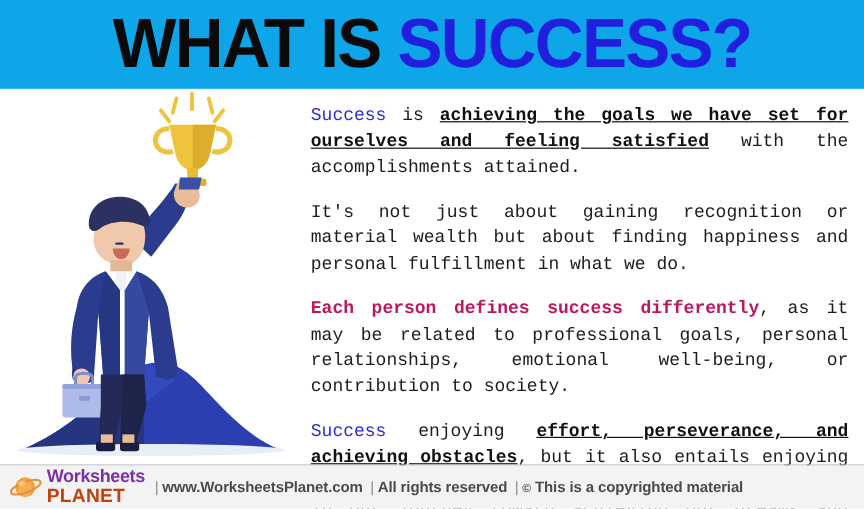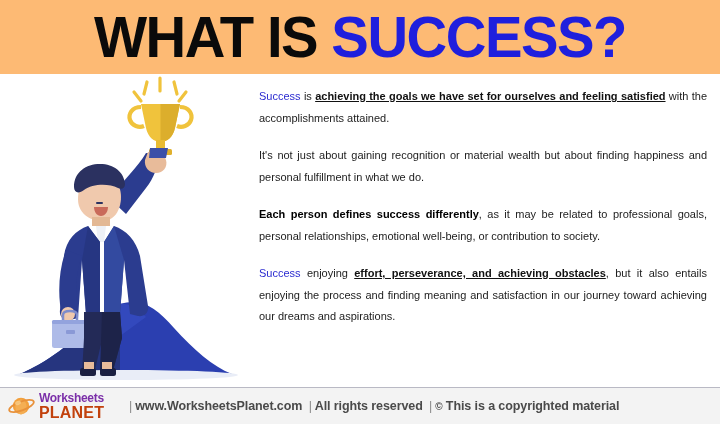--- a/index.html
+++ b/index.html
@@ -17,21 +17,21 @@
     width:720px; height:424px;
     background:#ffffff;
     overflow:hidden;
   }
 
   
   #header {
     position:absolute;
     left:0; top:0;
     width:720px; height:74px;
-    background:#fdba74;
+    background:#0ea5e9;
     overflow:hidden;
   }
   #header-title {
     position:absolute;
     left:50%;
     top:50%;
     transform:translate(-50%,-50%) scaleX(0.97);
     white-space:nowrap;
     font-family:"Liberation Sans", sans-serif;
     font-size:58px;
@@ -49,29 +49,30 @@
     width:240px; height:312px;
   }
 
   
   #body-copy {
     position:absolute;
     left:259px; top:86px;
     width:448px;
   }
   .para {
-    font-size:11px;
+    font-size:15px;
     line-height:21.5px;
     color:#1c1c1c;
     text-align:justify;
     margin-bottom:16px;
+    font-family:Liberation Mono, monospace;
   }
   .para:last-child { margin-bottom:0; }
   .para .hl       { color:#2b2bd0; }
-  .para .hl-b     { color:#000000; font-weight:bold; }
+  .para .hl-b     { color:#be185d; font-weight:bold; }
   .para .und      { text-decoration:underline; font-weight:bold; color:#111111; }
 
   
   #footer-rule {
     position:absolute;
     left:0; top:387px;
     width:720px; height:1px;
     background:#b9b9c4;
   }
   #footer {
@@ -89,21 +90,21 @@
     flex:0 0 auto;
     display:flex;
     align-items:center;
   }
   #planet-icon { flex:0 0 auto; margin-right:3px; }
   #logo-words {
     display:flex; flex-direction:column;
     line-height:1;
   }
   #logo-top {
-    font-size:12px; font-weight:bold;
+    font-size:15px; font-weight:bold;
     color:#7b2fa8;
     letter-spacing:-0.3px;
   }
   #logo-bottom {
     font-size:16px; font-weight:bold;
     color:#c2410c;
     letter-spacing:0.2px;
     margin-top:1px;
   }
   #footer-text {

